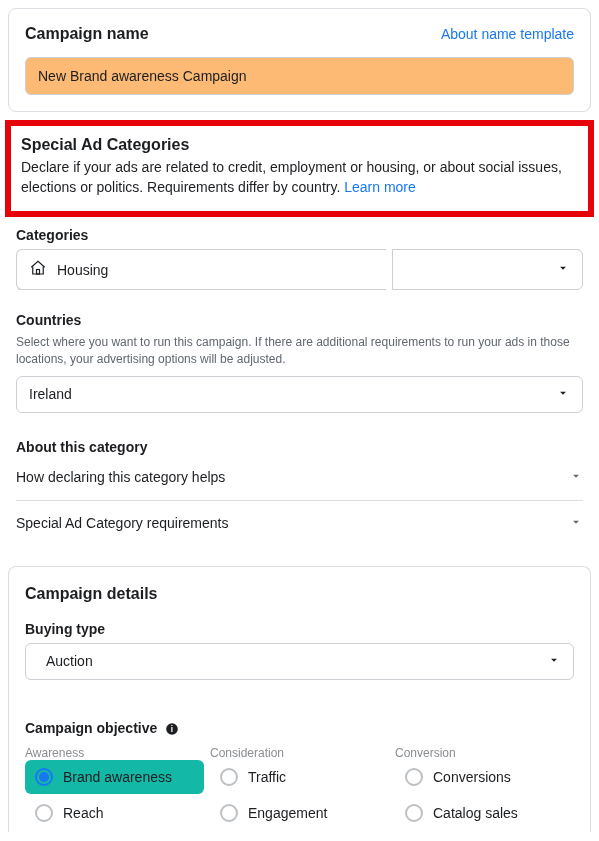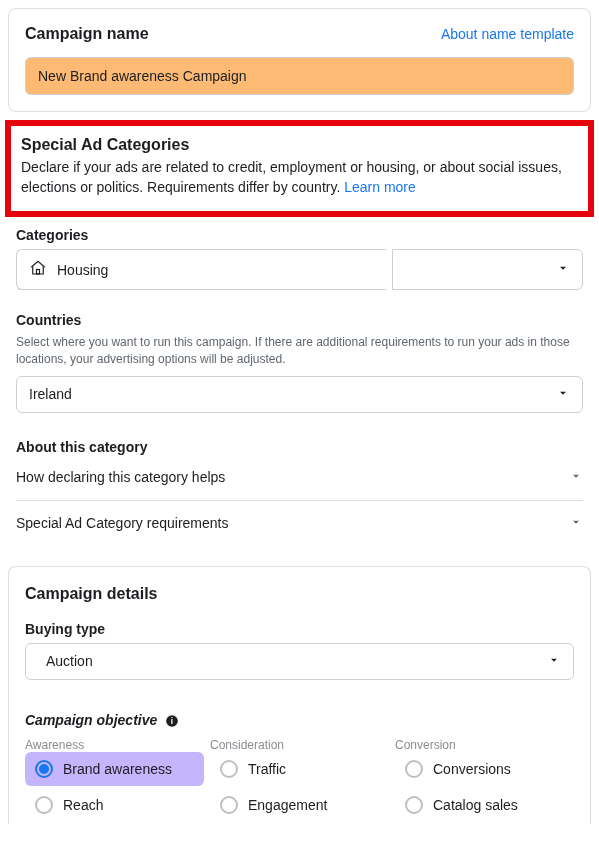--- a/index.html
+++ b/index.html
@@ -141,21 +141,21 @@
     display: flex;
     align-items: center;
     gap: 10px;
     padding: 8px 10px;
     border-radius: 6px;
     font-size: 14px;
     cursor: pointer;
     margin-bottom: 2px;
   }
   .radio-row.selected {
-    background: #c4b5fd;
+    background: #14b8a6;
   }
   .radio-outer {
     width: 18px;
     height: 18px;
     border: 2px solid #bcc0c4;
     border-radius: 50%;
     display: flex;
     align-items: center;
     justify-content: center;
     flex-shrink: 0;
@@ -262,31 +262,31 @@
         </svg>
     </span>
   </div>
   <div style="height:12px;"></div>
 </div>
 
 <div class="card2">
   <div class="card-title" style="margin-bottom:18px;">Campaign details</div>
 
   <span class="label">Buying type</span>
-  <div class="select-box select-full" style="margin-bottom:32px;padding-left:20px;">
+  <div class="select-box select-full" style="margin-bottom:40px;padding-left:20px;">
     <span>Auction</span>
     <span>
       <svg class="chevron" viewBox="0 0 24 24" fill="#1c1e21">
           <path d="M7 10l5 5 5-5z"></path>
         </svg>
     </span>
   </div>
 
   <div style="margin-bottom:10px;">
-    <span class="label" style="display:inline;font-style:italic;">Campaign objective</span>
+    <span class="label" style="display:inline;">Campaign objective</span>
     <span class="info-icon">
       <svg width="14" height="14" viewBox="0 0 24 24">
           <circle cx="12" cy="12" r="10" fill="#1c1e21"></circle>
           <text x="12" y="17" text-anchor="middle" font-size="14" font-family="Arial" font-weight="bold" fill="#fff">i</text>
         </svg>
     </span>
   </div>
 
   <div class="objective-grid">
     <div class="obj-col">

